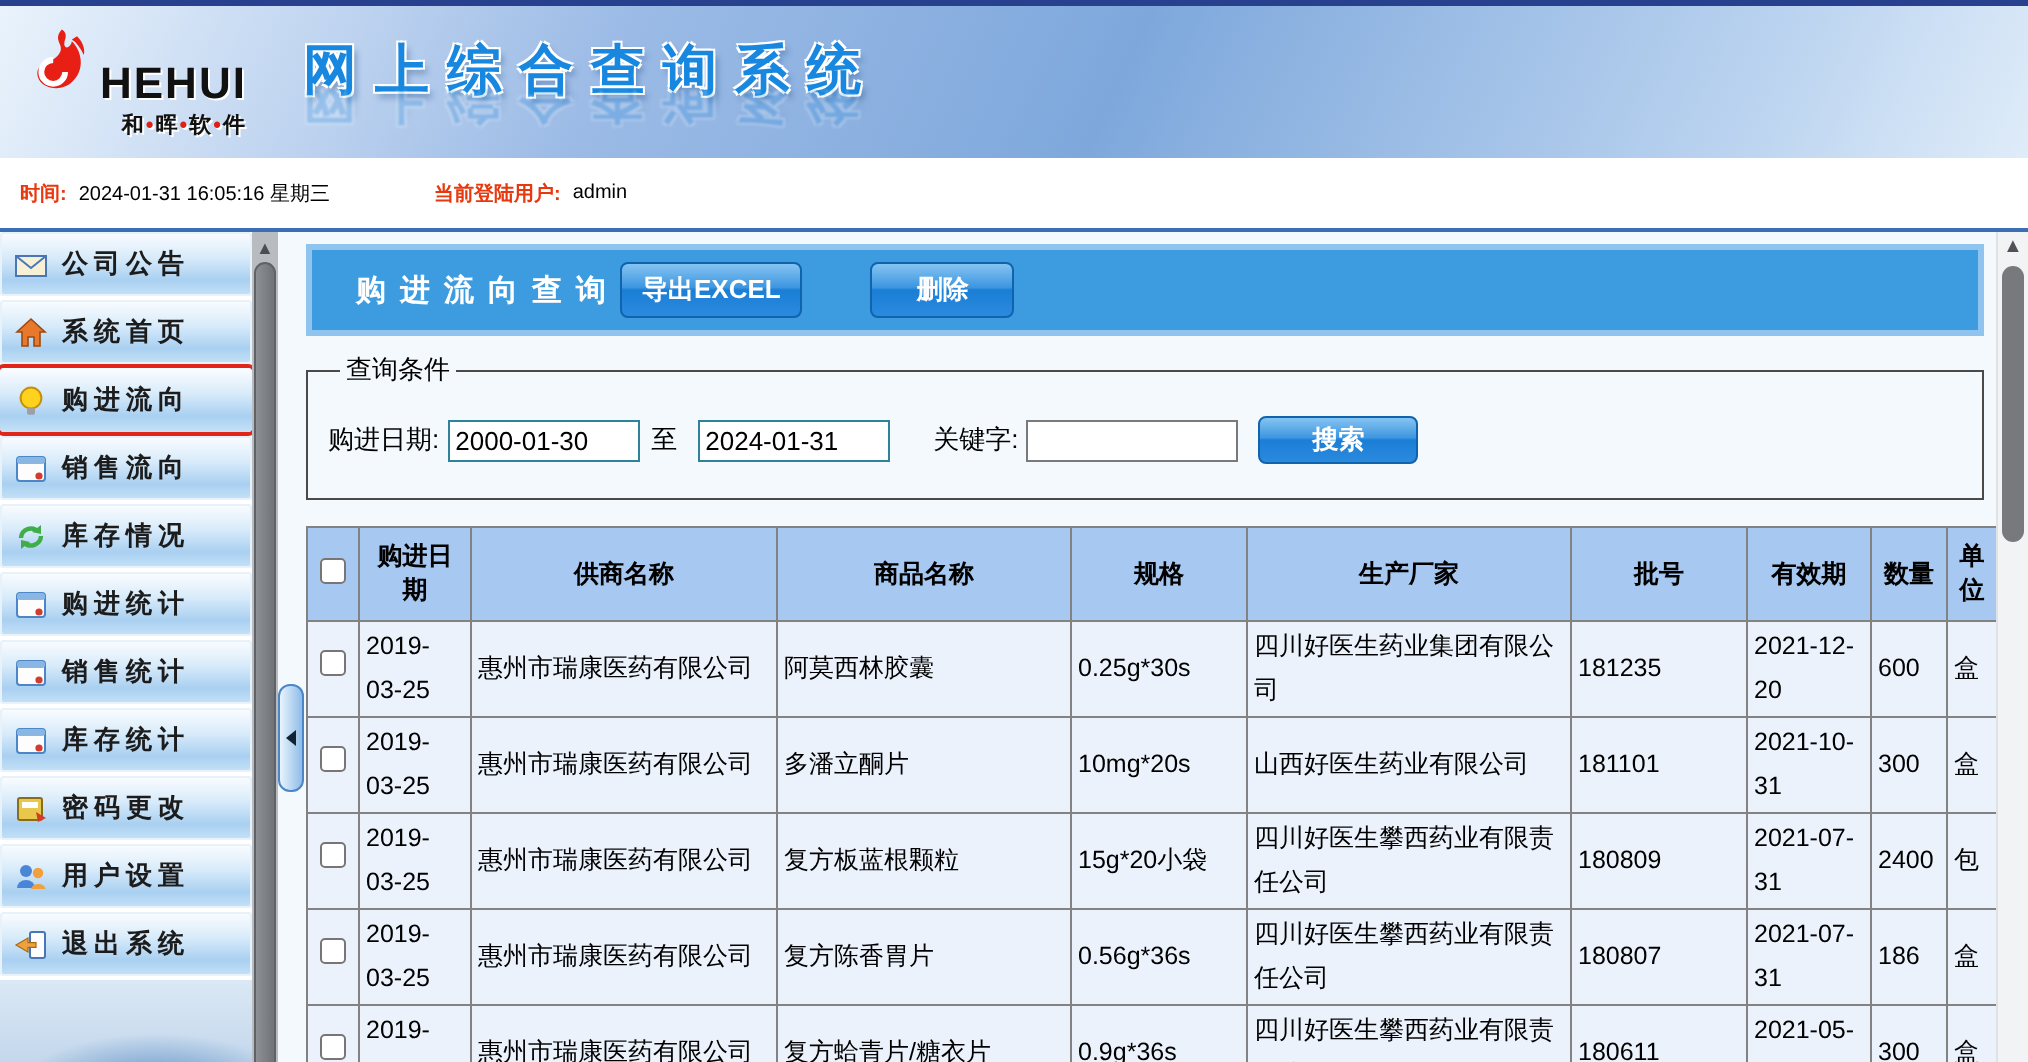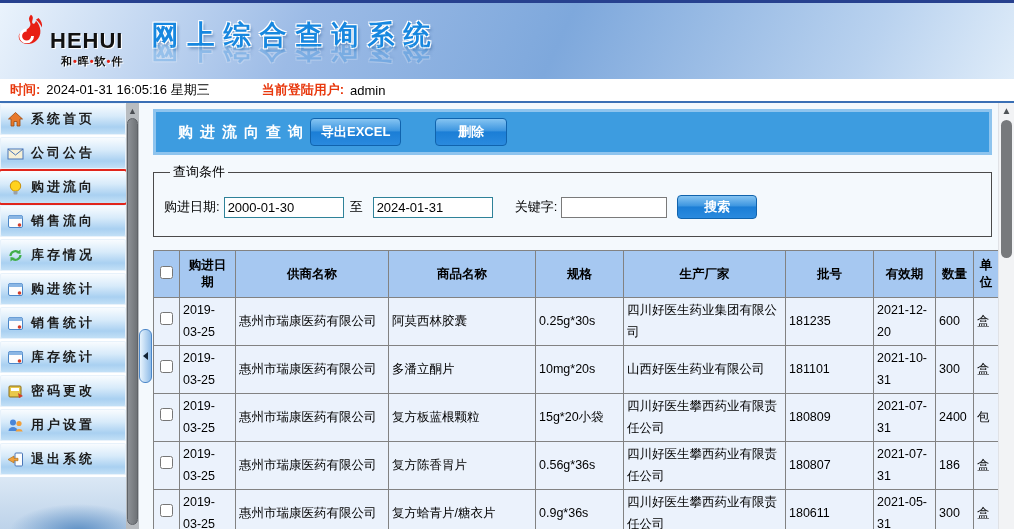--- a/index.html
+++ b/index.html
@@ -18,22 +18,22 @@
   .logo-sub { font-size:11px; font-weight:bold; color:#111; letter-spacing:1px; margin-top:3px;
     text-shadow:1px 1px 0 #fff; white-space:nowrap; }
   .logo-sub .red-dot { color:#e02015; }
   .title-wrap { margin-left:28px; margin-top:2px; }
   .app-title { font-size:27px; font-weight:bold; color:#1787df; letter-spacing:9px; white-space:nowrap;
     text-shadow:-1px -1px 0 #fff,1px -1px 0 #fff,-1px 1px 0 #fff,1px 1px 0 #fff,2px 3px 3px rgba(30,80,140,.45); }
   .app-title.reflection { transform:scaleY(-1); opacity:.22; margin-top:-8px; height:22px; overflow:hidden;
     filter:blur(.6px); }
 
   
-  .statusbar { height:24px; background:#fff; border-bottom:2px solid #3a6fb5;
-    display:flex; align-items:center; font-size:13px; padding-left:10px; gap:6px; }
+  .statusbar { height:37px; background:#fff; border-bottom:2px solid #3a6fb5;
+    display:flex; align-items:center; font-size:10px; padding-left:10px; gap:6px; }
   .red-label { color:#e8380d; font-weight:bold; }
   .black-val { color:#000; }
   .status-gap { width:40px; }
 
   
   .body { display:flex; height:426px; }
 
   
   .sidebar { width:126px; display:flex; flex-direction:column; background:#fff; }
   .sb-item { height:32px; margin-bottom:2px; display:flex; align-items:center; gap:7px;
@@ -75,21 +75,21 @@
     font-family:"Liberation Sans","DejaVu Sans",sans-serif; }
   .blue-btn.wide { min-width:84px; }
 
   
   fieldset.query { margin-top:8px; border:1px solid #4a4a4a; height:74px; padding:0 10px; background:transparent; }
   fieldset.query legend { font-size:13px; color:#000; margin-left:6px; padding:0 3px; }
   .query-row { display:flex; align-items:center; margin-top:14px; font-size:13px; color:#000; }
   .query-row label { white-space:nowrap; }
   .txt-input { height:21px; border:1px solid #2e8299; background:#fff; font-size:13px; padding:0 3px;
     font-family:"Liberation Sans","DejaVu Sans",sans-serif; }
-  .date-input { width:120px; margin-left:4px; }
+  .date-input { width:96px; margin-left:4px; }
   .to-label { margin:0 6px; }
   .kw-label { margin-left:22px; }
   .kw-input { width:106px; border:1px solid #7a7a7a; margin-left:4px; }
   .search-btn { margin-left:10px; width:80px; height:24px; }
   .radio-group { margin-left:42px; display:flex; align-items:center; gap:14px; }
   .radio-item { display:flex; align-items:center; gap:3px; }
   .radio-item input { width:14px; height:14px; }
 
   
   table.data { border-collapse:collapse; margin-top:13px; table-layout:fixed; width:845px; }
@@ -139,33 +139,33 @@
   <span class="red-label">当前登陆用户:</span>
   <span class="black-val">admin</span>
 </div>
 
 <div class="body">
   <div class="sidebar">
 
     <div class="sb-item">
         <span class="sb-icon">
           <svg viewBox="0 0 17 17">
-            <path d="M8.5 1.5 L15.5 8 H13 V15 H10 V10.5 H7 V15 H4 V8 H1.5 Z" fill="#e8792c" stroke="#9a4a12" stroke-width=".8"></path>
-          </svg>
-        </span>
-        <span class="sb-label">系统首页</span>
-      </div>
-      <div class="sb-item">
-        <span class="sb-icon">
-          <svg viewBox="0 0 17 17">
             <rect x="1" y="4" width="15" height="10" fill="#f6f0d6" stroke="#4a76b8"></rect>
             <path d="M1 4 L8.5 10 L16 4" fill="none" stroke="#4a76b8"></path>
           </svg>
         </span>
         <span class="sb-label">公司公告</span>
+      </div>
+      <div class="sb-item">
+        <span class="sb-icon">
+          <svg viewBox="0 0 17 17">
+            <path d="M8.5 1.5 L15.5 8 H13 V15 H10 V10.5 H7 V15 H4 V8 H1.5 Z" fill="#e8792c" stroke="#9a4a12" stroke-width=".8"></path>
+          </svg>
+        </span>
+        <span class="sb-label">系统首页</span>
       </div>
       <div class="sb-item active">
         <span class="sb-icon">
           <svg viewBox="0 0 17 17">
             <circle cx="8.5" cy="7" r="5.2" fill="#ffd21e" stroke="#c8900a"></circle>
             <rect x="6.5" y="12" width="4" height="3.4" rx="1" fill="#9aa0a8"></rect>
           </svg>
         </span>
         <span class="sb-label">购进流向</span>
       </div>

